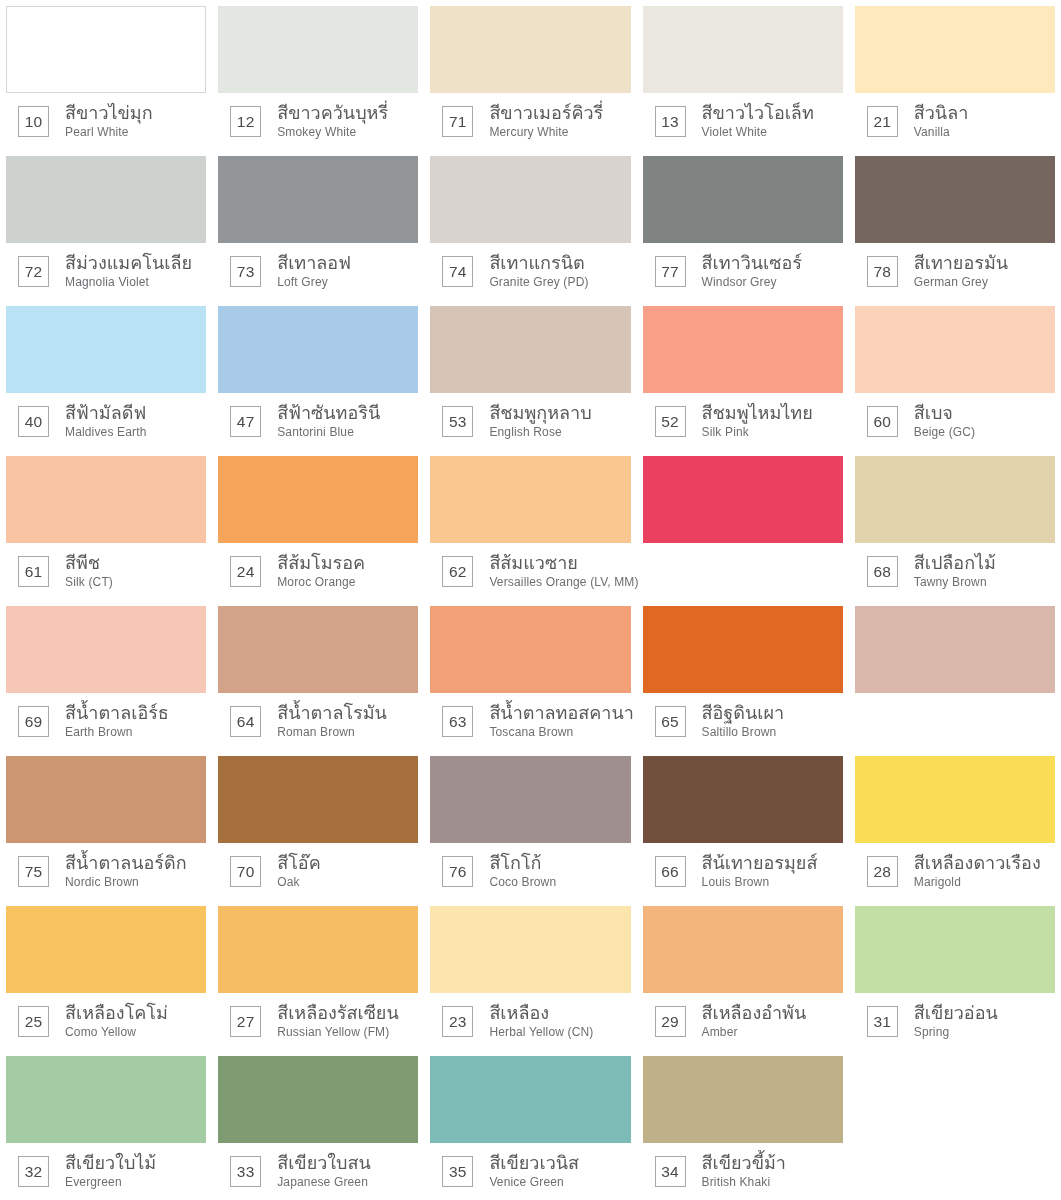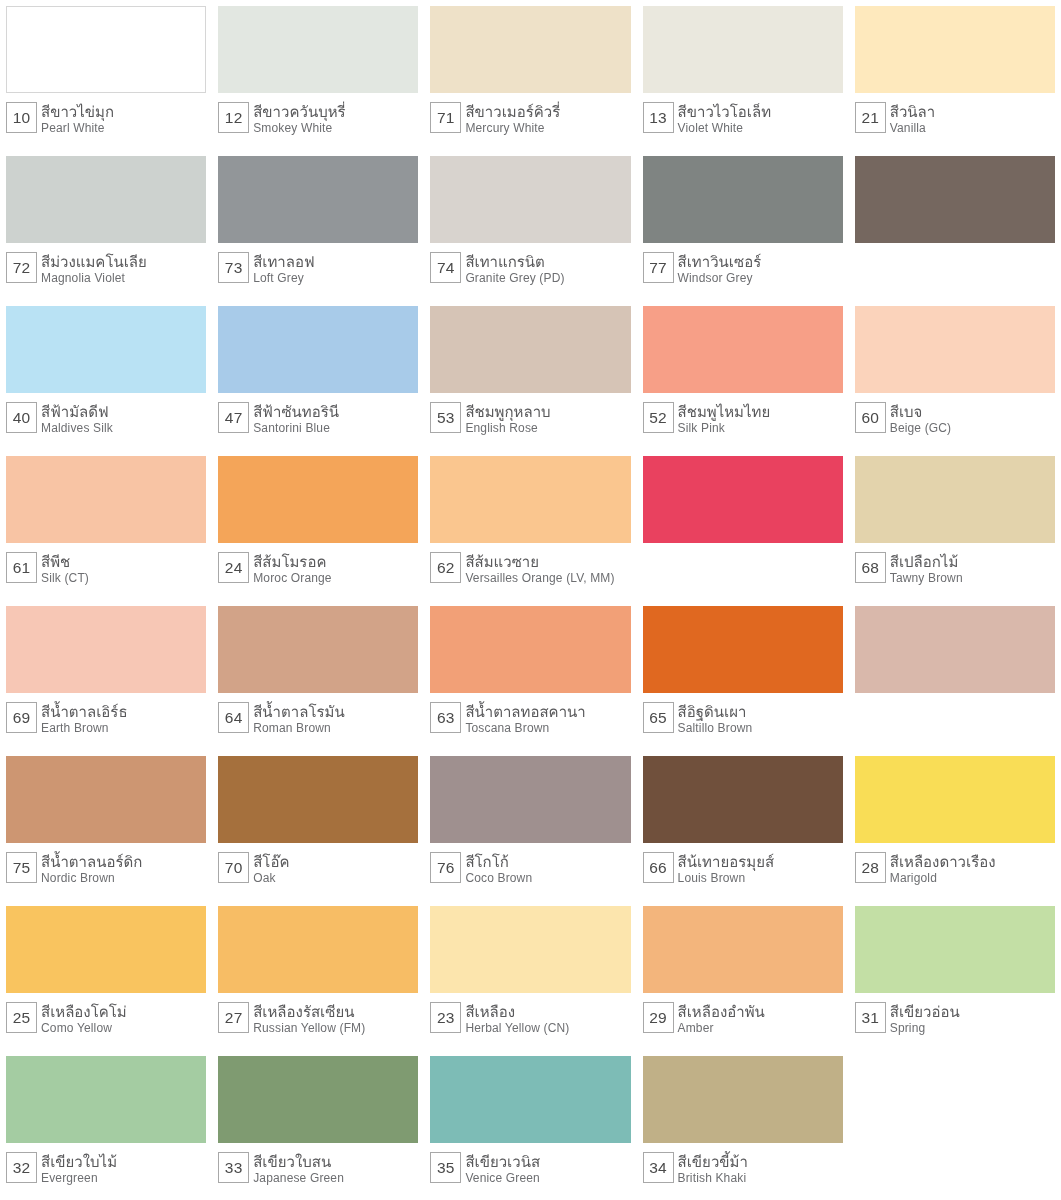--- a/index.html
+++ b/index.html
@@ -35,23 +35,24 @@
     width: 100%;
     height: 87px;
     flex: none;
   }
   .chip.bordered {
     border: 1px solid #d6d6d6;
   }
 
   .caption {
     display: flex;
-    align-items: flex-start;
-    gap: 4px;
+    align-items: center;
+    gap: 16px;
     padding-top: 9px;
+    margin-left: 12px;
   }
 
   .code-box {
     flex: none;
     width: 31px;
     height: 31px;
     border: 1px solid #a8a8a8;
     display: flex;
     align-items: center;
     justify-content: center;
@@ -63,21 +64,21 @@
   }
 
   .names {
     display: flex;
     flex-direction: column;
     justify-content: center;
     min-width: 0;
   }
 
   .name-th {
-    font-size: 15px;
+    font-size: 18px;
     line-height: 1.28;
     color: #59595b;
     white-space: nowrap;
   }
 
   .name-en {
     font-size: 12px;
     line-height: 1.32;
     color: #6d6e71;
     white-space: nowrap;
@@ -173,28 +174,35 @@
       <div class="caption">
         <div class="code-box">77</div>
         <div class="names">
           <div class="name-th">สีเทาวินเซอร์</div>
           <div class="name-en">Windsor Grey</div>
         </div>
       </div>
     </div>
     <div class="swatch-cell">
       <div class="chip" style="background-color: rgb(117, 103, 95);"></div>
+      <div class="caption">
+        <div class="code-box">78</div>
+        <div class="names">
+          <div class="name-th">สีเทายอรมัน</div>
+          <div class="name-en">German Grey</div>
+        </div>
+      </div>
     </div>
     <div class="swatch-cell">
       <div class="chip" style="background-color: rgb(185, 226, 244);"></div>
       <div class="caption">
         <div class="code-box">40</div>
         <div class="names">
           <div class="name-th">สีฟ้ามัลดีฟ</div>
-          <div class="name-en">Maldives Silk</div>
+          <div class="name-en">Maldives Earth</div>
         </div>
       </div>
     </div>
     <div class="swatch-cell">
       <div class="chip" style="background-color: rgb(168, 203, 233);"></div>
       <div class="caption">
         <div class="code-box">47</div>
         <div class="names">
           <div class="name-th">สีฟ้าซันทอรินี</div>
           <div class="name-en">Santorini Blue</div>

